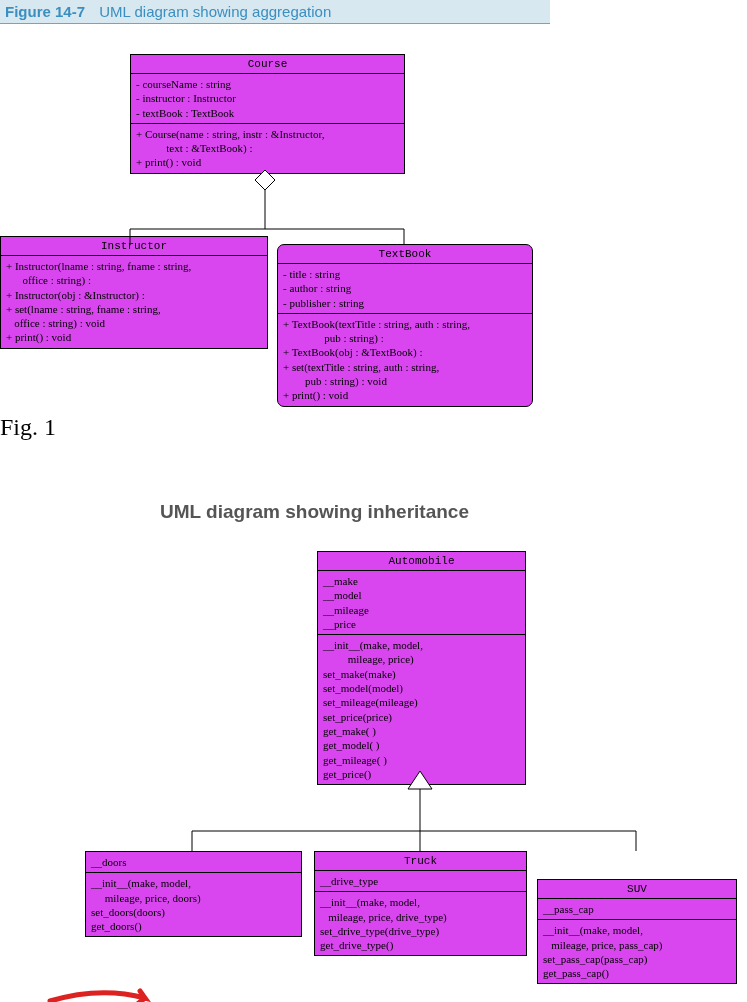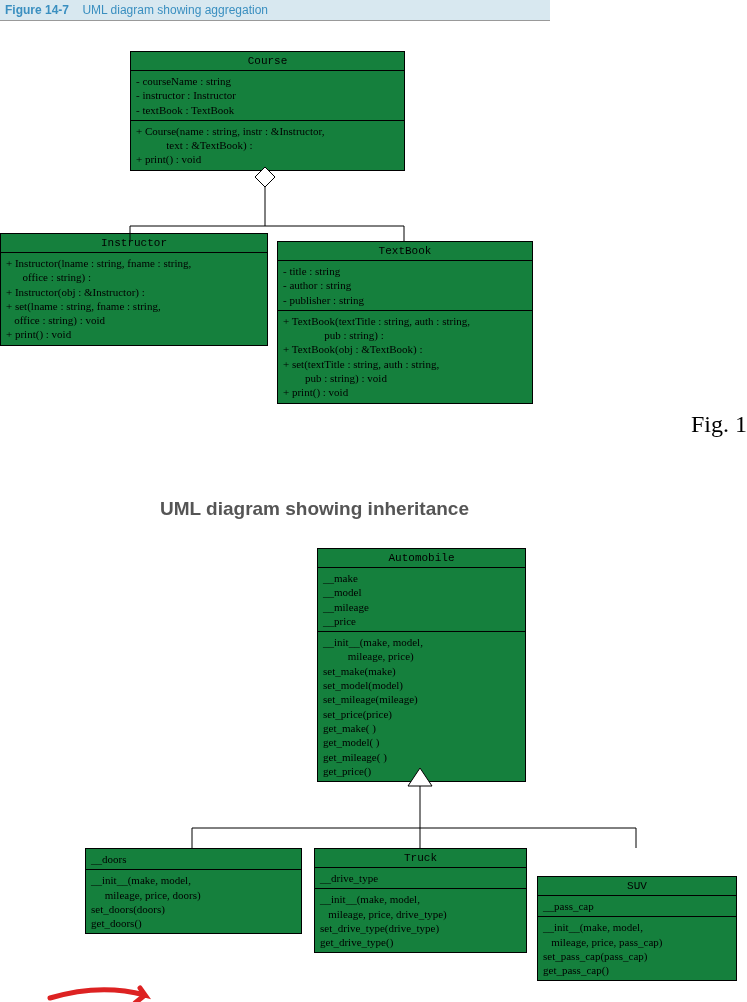--- a/index.html
+++ b/index.html
@@ -5,35 +5,35 @@
     body {
       margin: 0;
       padding: 0;
       font-family: Arial, sans-serif;
       background: white;
       width: 747px;
     }
     .fig-header {
       background: #d8e8f0;
       padding: 3px 5px;
-      font-size: 12px;
+      font-size: 15px;
       border-bottom: 1px solid #999;
       width: 540px;
     }
     .fig-header .fig-num {
       color: #3a8fc0;
       font-weight: bold;
     }
     .fig-header .fig-title {
       color: #3a8fc0;
       margin-left: 10px;
     }
     .uml-box {
       border: 1px solid black;
-      background: #15803d;
+      background: #d946ef;
       font-family: "Courier New", monospace;
       font-size: 11px;
     }
     .uml-box .uml-name {
       text-align: center;
       border-bottom: 1px solid black;
       padding: 3px;
     }
     .uml-box .uml-section {
       border-bottom: 1px solid black;
@@ -59,23 +59,24 @@
       position: absolute;
       left: 0;
       top: 212px;
       width: 266px;
     }
     .textbook-box {
       position: absolute;
       left: 277px;
       top: 220px;
       width: 254px;
+      border-radius: 7px;
     }
     .fig-caption {
-      text-align: right;
+      text-align: left;
       font-family: "Times New Roman", serif;
       font-size: 24px;
       margin: 10px 0 20px 0;
     }
     svg.conn {
       position: absolute;
       left: 0;
       top: 0;
       width: 600px;
       height: 230px;

